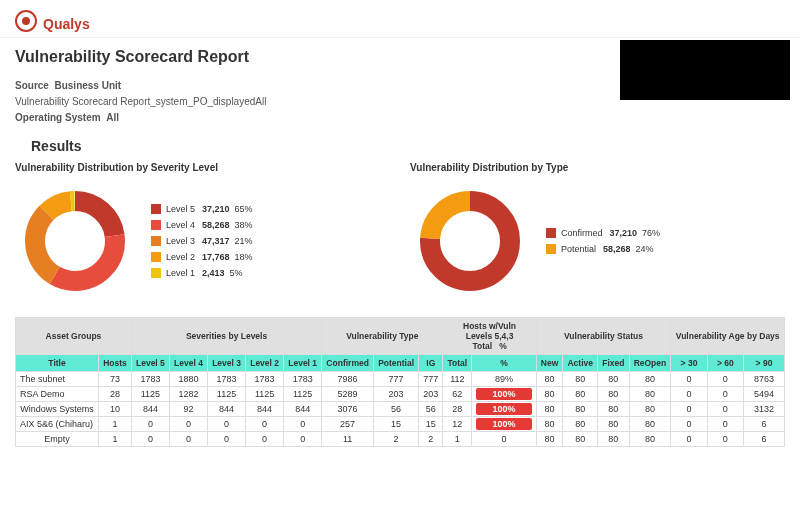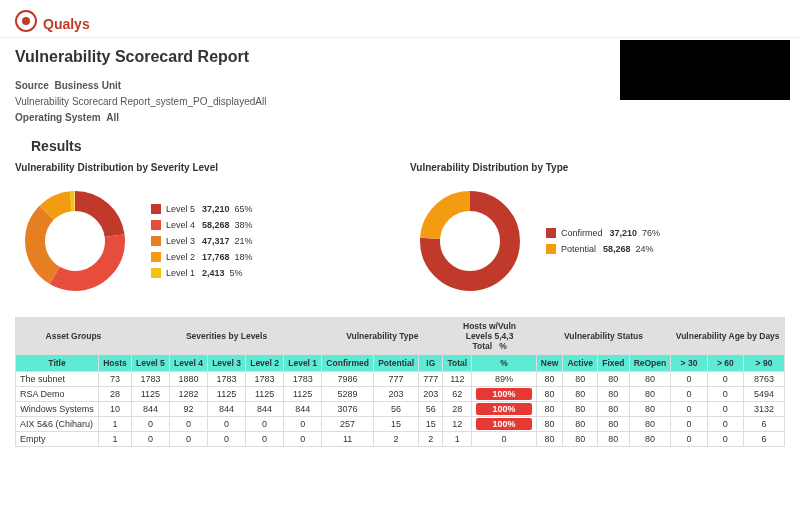--- a/index.html
+++ b/index.html
@@ -266,21 +266,21 @@
             <td><span class="badge-100">100%</span></td>
             <td>80</td>
             <td>80</td>
             <td>80</td>
             <td>80</td>
             <td>0</td>
             <td>0</td>
             <td>6</td>
           </tr>
           <tr>
-            <td style="text-align: left;">Empty</td>
+            <td style="text-align: center;">Empty</td>
             <td>1</td>
             <td>0</td>
             <td>0</td>
             <td>0</td>
             <td>0</td>
             <td>0</td>
             <td>11</td>
             <td>2</td>
             <td>2</td>
             <td>1</td>

